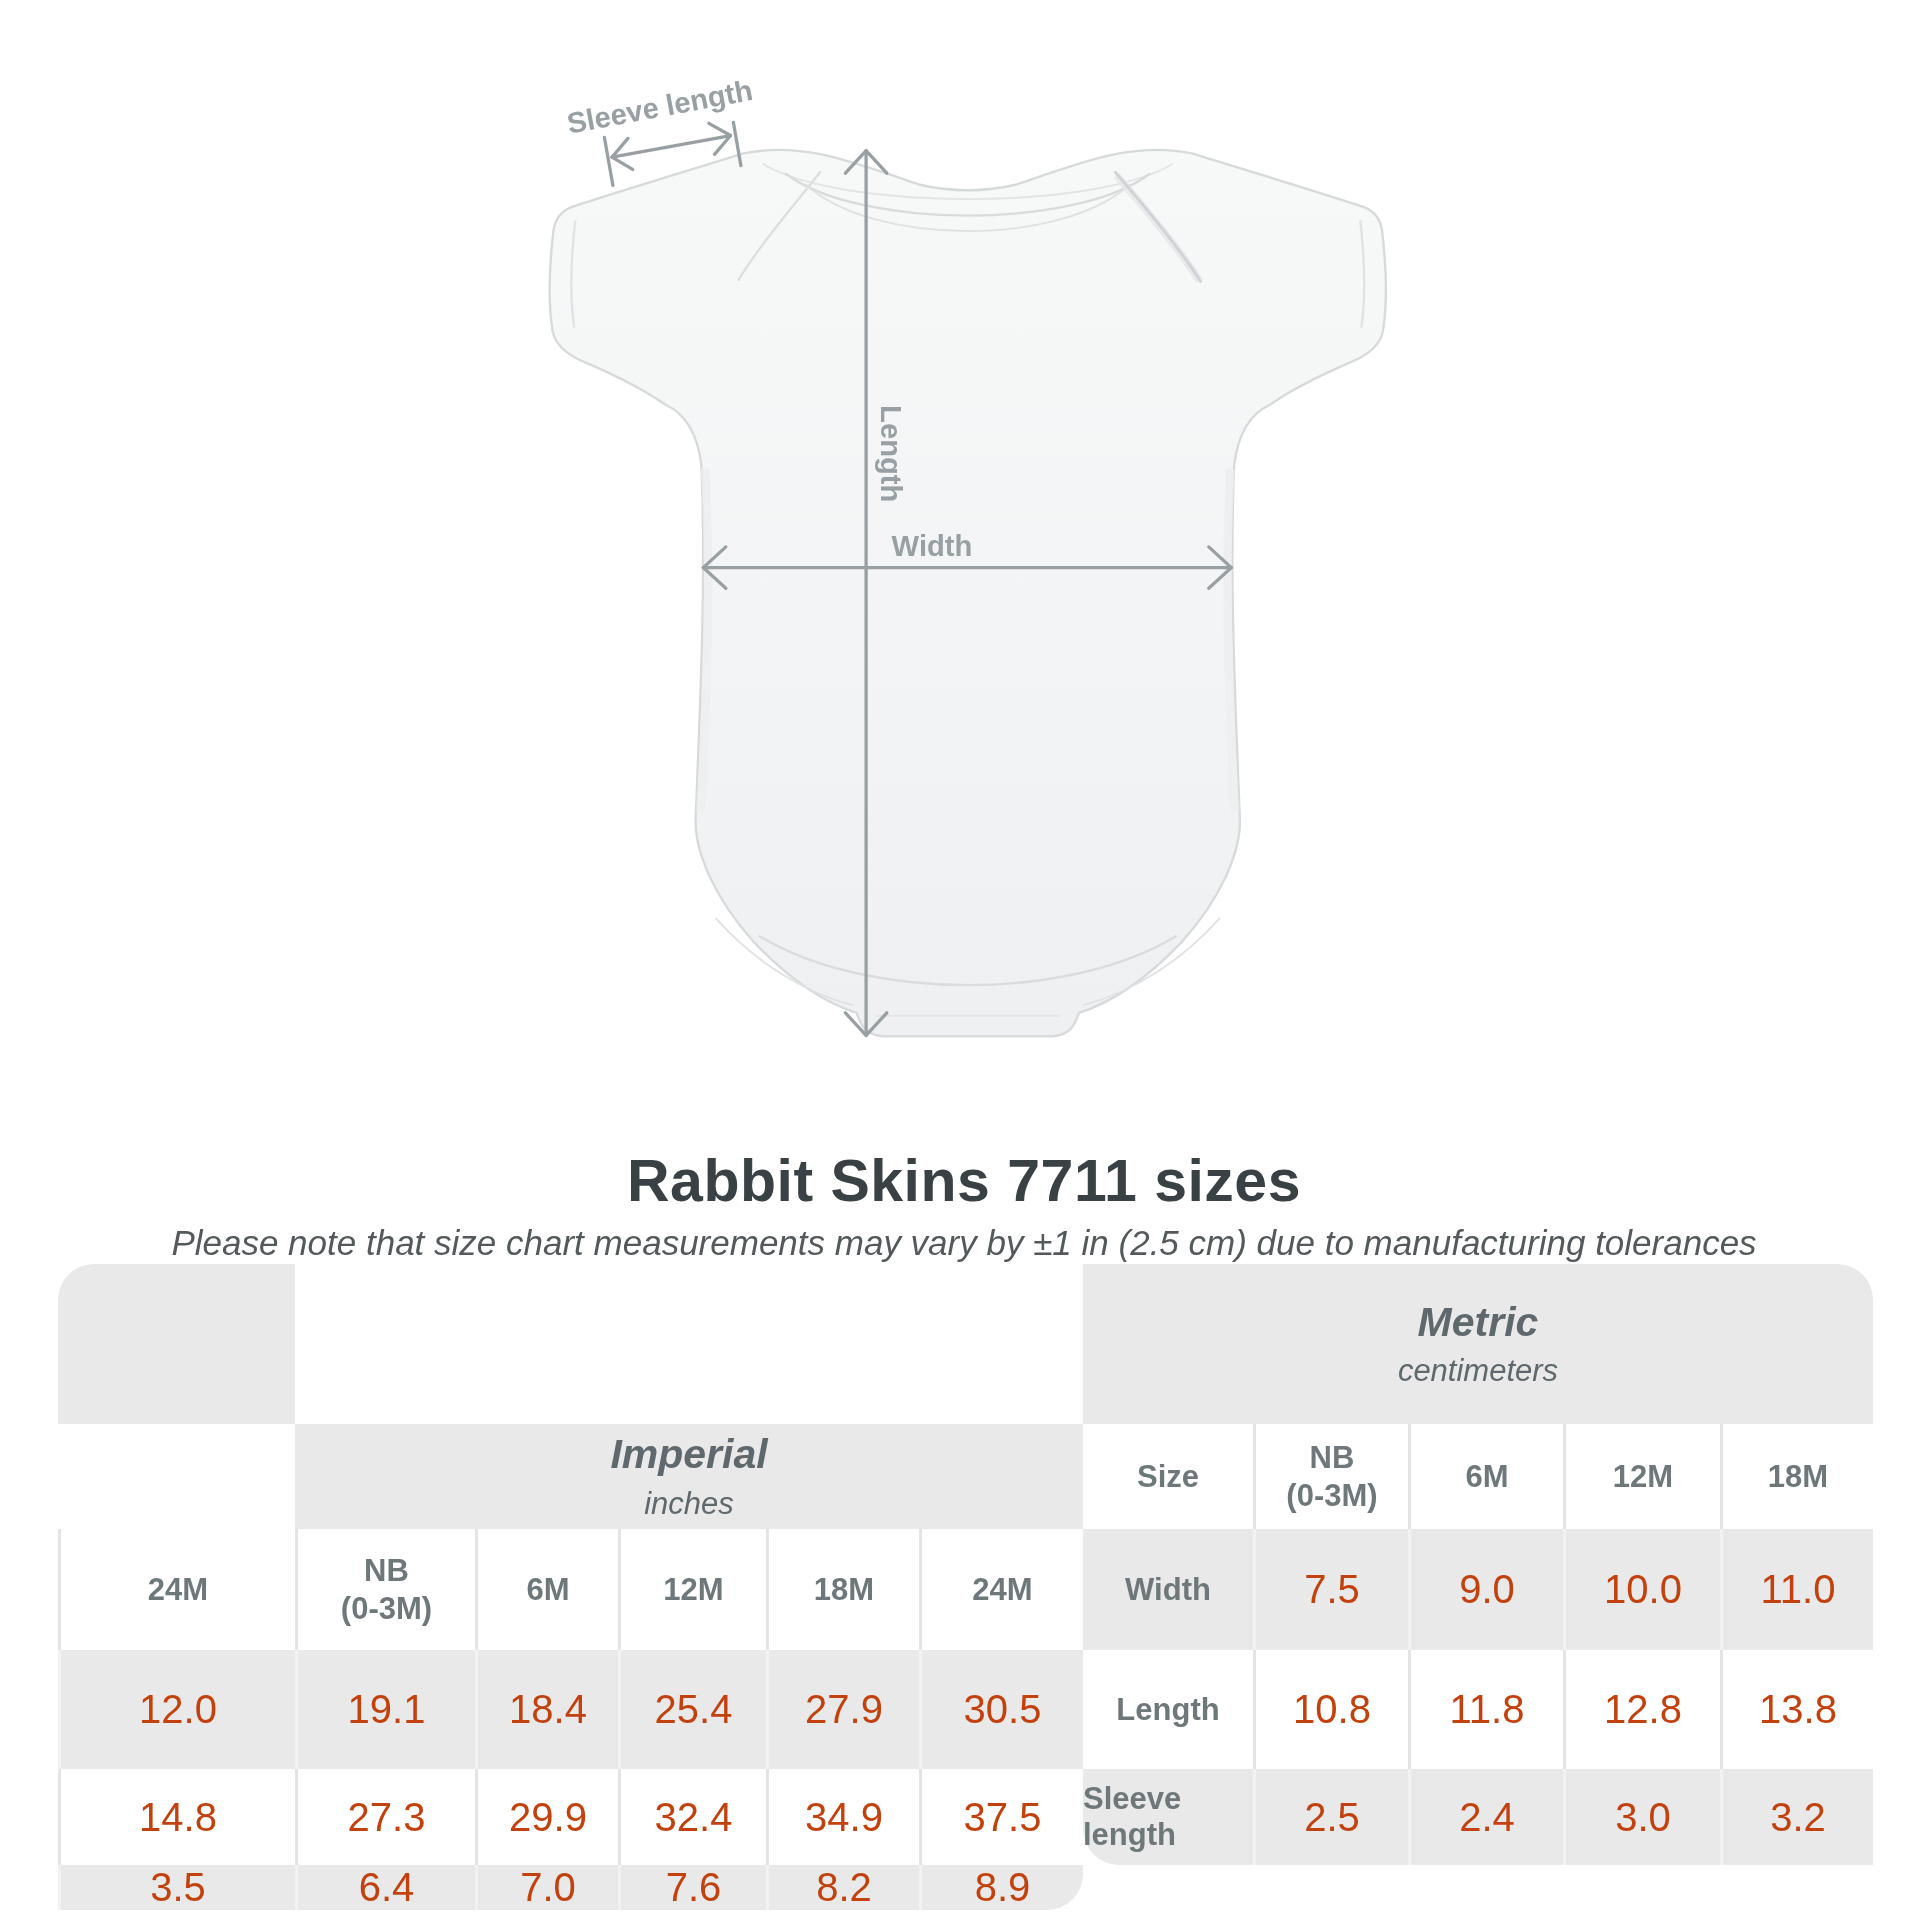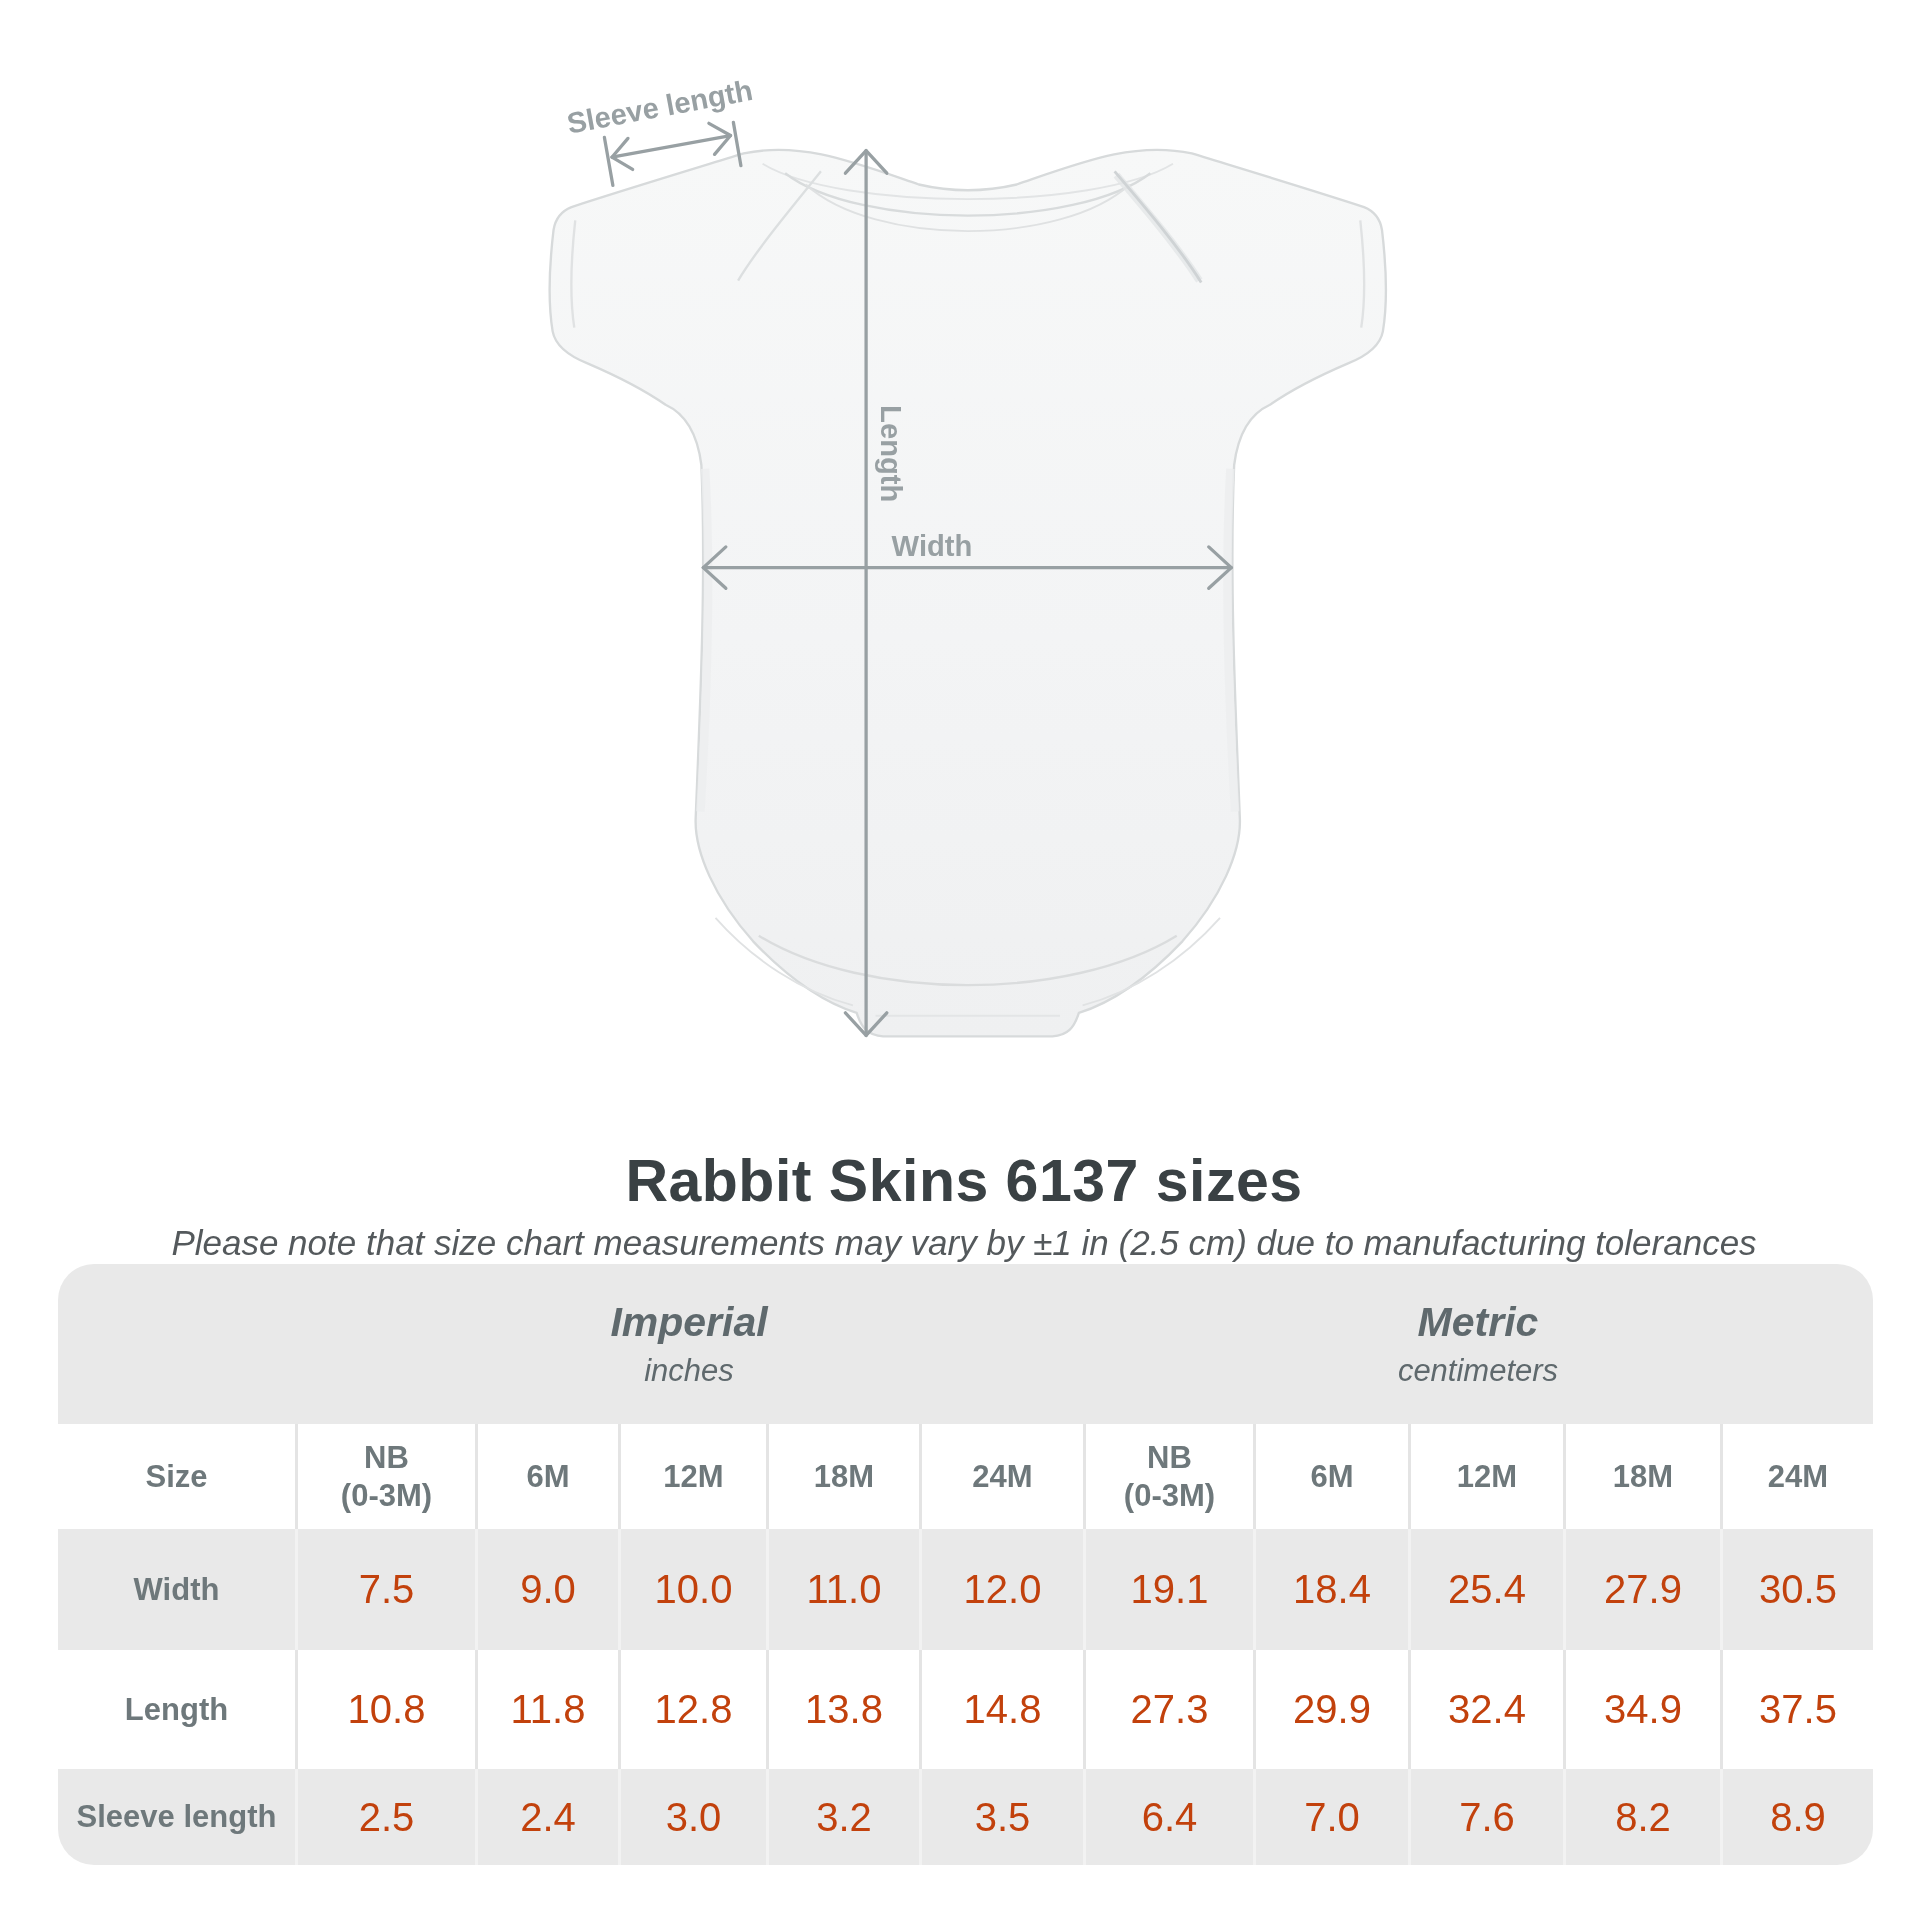--- a/index.html
+++ b/index.html
@@ -149,33 +149,33 @@
       </g>
     </g>
 
     <g fill="#98a0a3" font-family="Liberation Sans, DejaVu Sans, sans-serif" font-weight="bold" font-size="31" text-anchor="middle">
       <text x="701" y="124" transform="rotate(-10.5 701 114)">Sleeve length</text>
       <text x="944" y="490" transform="rotate(90 944 482)">Length</text>
       <text x="990" y="591">Width</text>
     </g>
   </svg>
 
-  <div class="title">Rabbit Skins 6137 sizes</div>
+  <div class="title">Rabbit Skins 7711 sizes</div>
   <div class="subtitle">Please note that size chart measurements may vary by ±1 in (2.5 cm) due to manufacturing tolerances</div>
 
   <div class="sizetable">
 
     <div class="cell band band-corner"></div>
+    <div class="cell band band-metric">
+      <span class="band-label">Metric</span>
+      <span class="band-unit">centimeters</span>
+    </div>
     <div class="cell band band-imperial">
       <span class="band-label">Imperial</span>
       <span class="band-unit">inches</span>
-    </div>
-    <div class="cell band band-metric">
-      <span class="band-label">Metric</span>
-      <span class="band-unit">centimeters</span>
     </div>
 
     <div class="cell row-white colhead">Size</div>
     <div class="cell row-white colhead divider-w">NB
 (0-3M)</div>
     <div class="cell row-white colhead divider-w">6M</div>
     <div class="cell row-white colhead divider-w">12M</div>
     <div class="cell row-white colhead divider-w">18M</div>
     <div class="cell row-white colhead divider-w">24M</div>
     <div class="cell row-white colhead divider-w">NB

